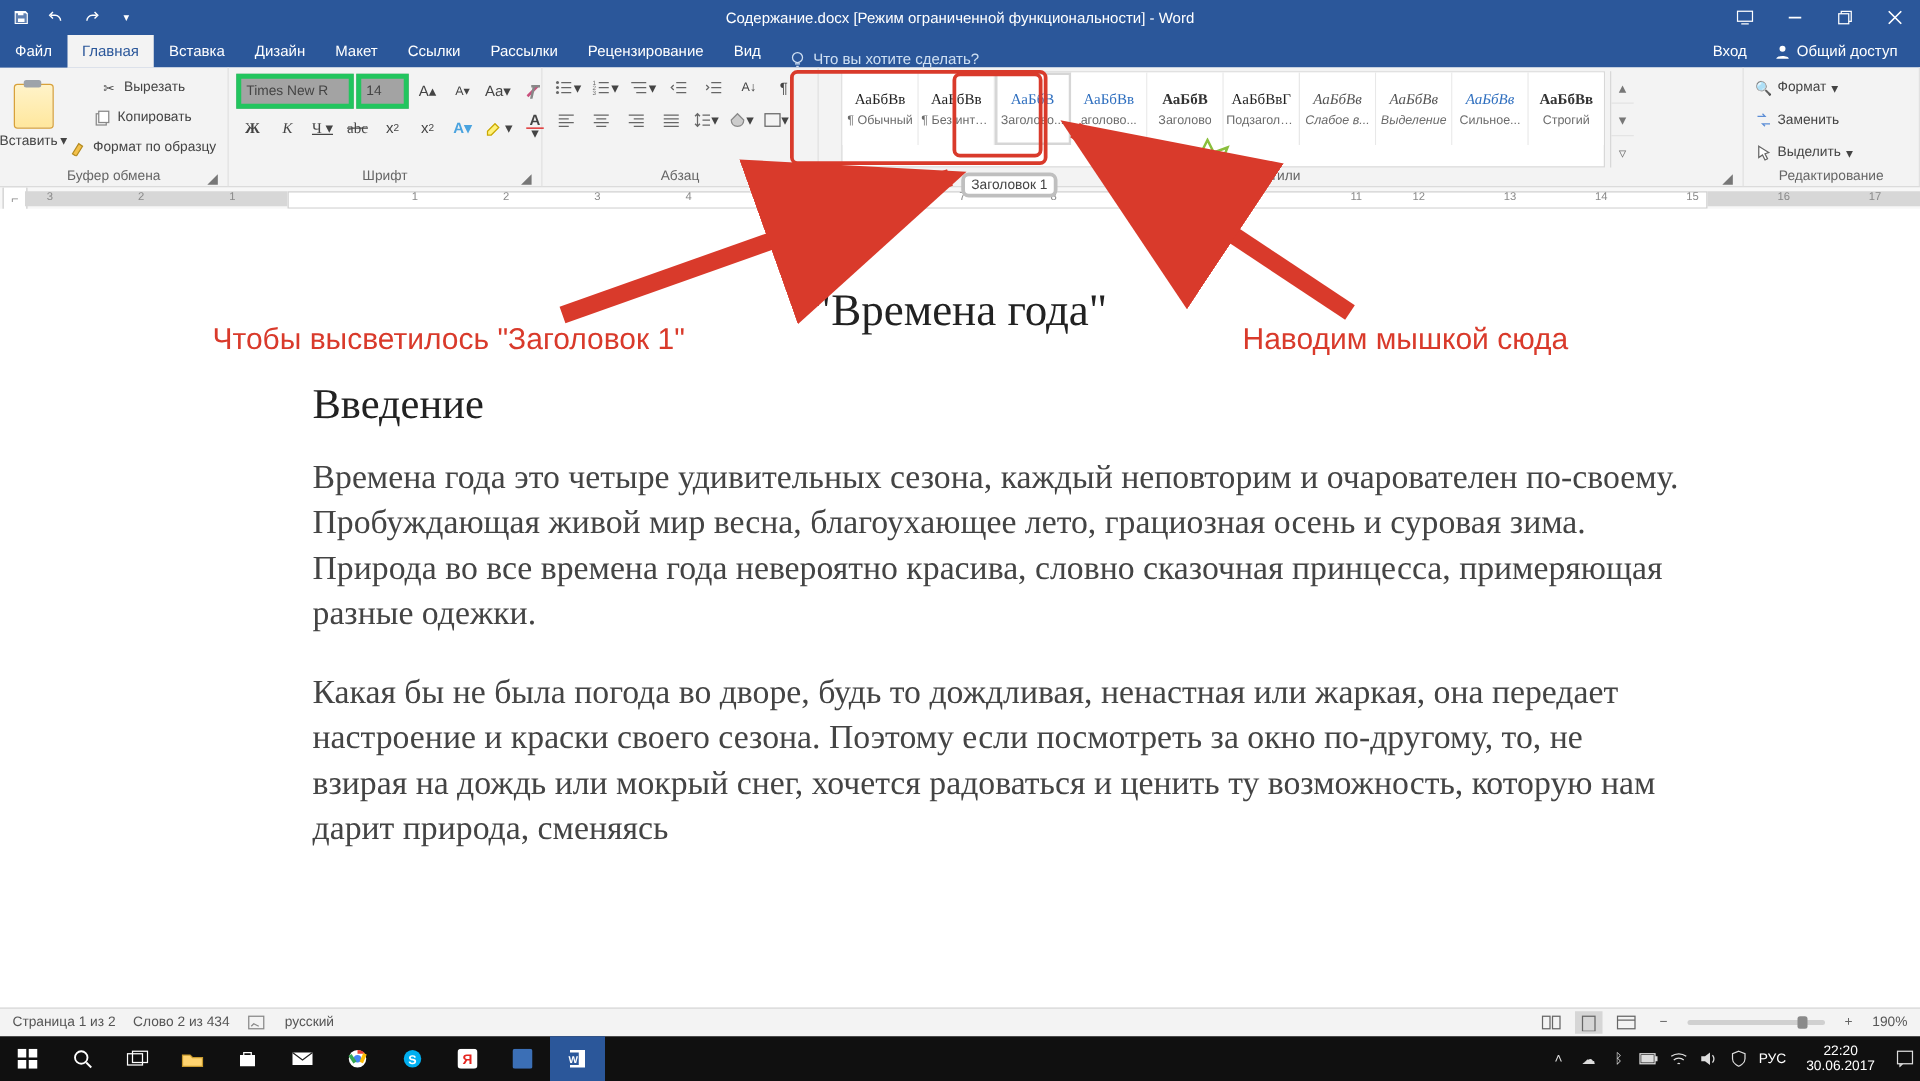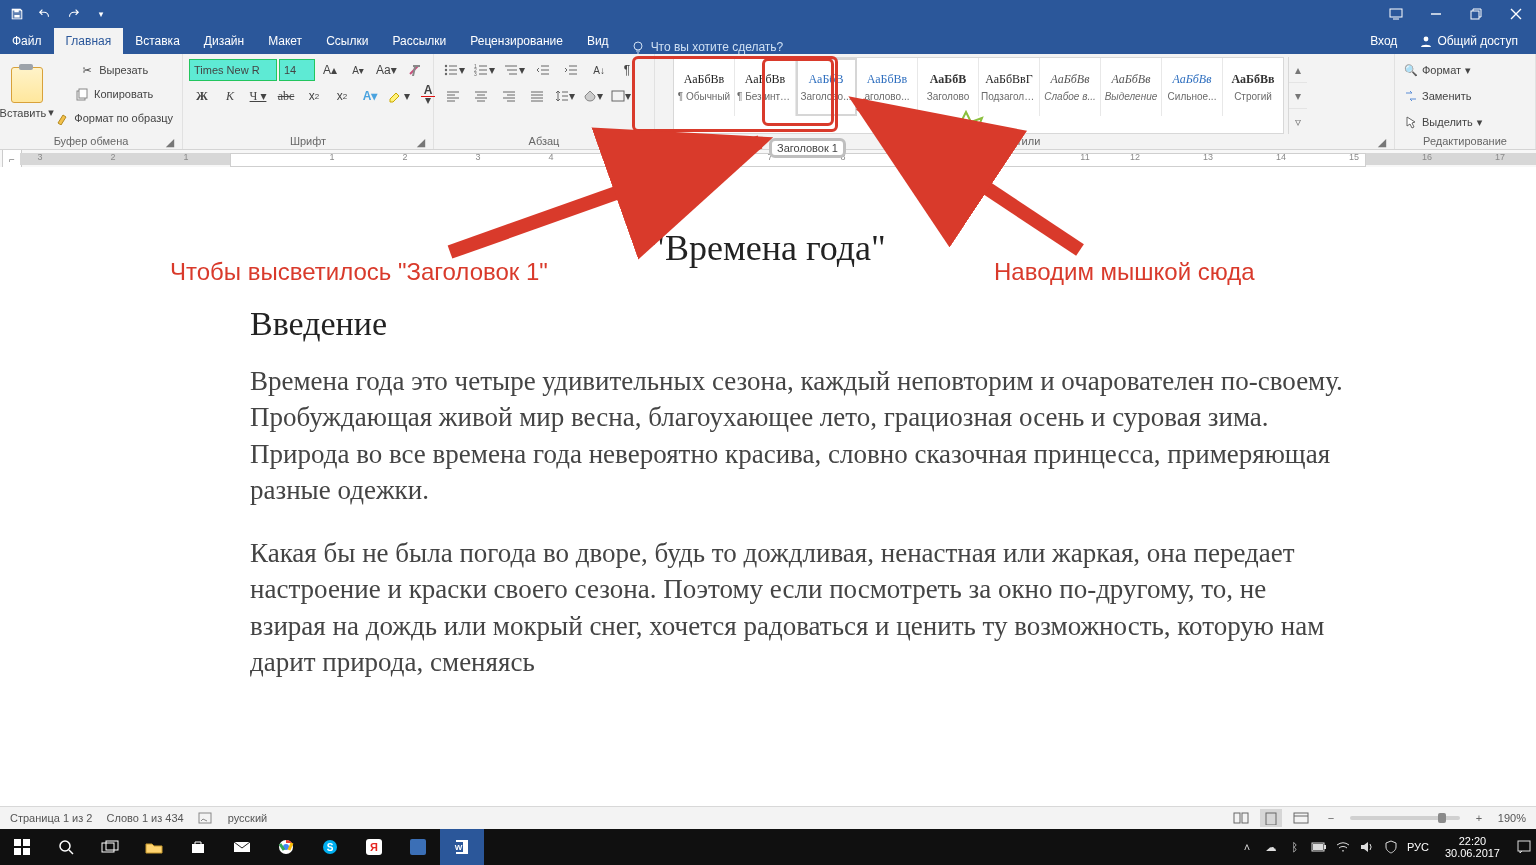--- a/index.html
+++ b/index.html
@@ -35,21 +35,21 @@
 .row{display:flex;align-items:center;gap:2px;}
 
 .paste-big{width:42px;display:flex;flex-direction:column;align-items:center;justify-content:center;padding-top:2px;}
 .paste-big .glyph{width:30px;height:34px;border:1px solid #d8a13a;background:linear-gradient(#fff3c9,#ffe79d);border-radius:3px;position:relative;}
 .paste-big .glyph::before{content:"";position:absolute;top:-4px;left:7px;width:14px;height:6px;background:#9da3aa;border-radius:2px;}
 .paste-big span{font-size:11px;color:#444;margin-top:2px;display:flex;align-items:center;gap:2px;}
 
 .clip-line{display:flex;align-items:center;gap:4px;font-size:11px;color:#444;white-space:nowrap;height:20px;}
 .clip-line .ic{width:16px;height:16px;display:flex;align-items:center;justify-content:center;}
 
-.font-input{height:20px;border:1px solid #22c55e;background:#5eead4;font-size:11px;padding:0 4px;color:#444;}
+.font-input{height:20px;border:4px solid #22c55e;background:#a3a3a3;font-size:11px;padding:0 4px;color:#444;}
 .font-name{width:78px;}
 .font-size{width:26px;text-align:left;}
 
 .char{font-family:"Segoe UI";}
 .bold{font-weight:bold;}
 .italic{font-style:italic;}
 .under{text-decoration:underline;}
 .strike{text-decoration:line-through;}
 
 
@@ -127,20 +127,21 @@
           <path fill="none" stroke="#fff" stroke-width="1.3" d="M12 11a5 5 0 0 0-5-5H3m2-3L2 6l3 3"></path>
         </svg>
       </div>
     <div class="ic">
         <svg width="14" height="14" viewBox="0 0 16 16">
           <path fill="none" stroke="#fff" stroke-width="1.3" d="M4 11a5 5 0 0 1 5-5h4m-2-3 3 3-3 3"></path>
         </svg>
       </div>
     <div class="ic" style="font-size:9px;color:#fff;">▾</div>
   </div>
+  <div class="title">Содержание.docx [Режим ограниченной функциональности] - Word</div>
   <div class="win-controls">
     <div class="ic">
         <svg width="14" height="12" viewBox="0 0 14 12">
           <rect x="1" y="1" width="12" height="8" fill="none" stroke="#fff"></rect>
           <path d="M4 11h6" stroke="#fff"></path>
         </svg>
       </div>
     <div class="ic">
         <svg width="12" height="12">
           <path d="M1 6h10" stroke="#fff" stroke-width="1.4"></path>
@@ -466,21 +467,21 @@
       </marker>
     </defs>
   <line x1="240" y1="160" x2="20" y2="14" stroke="#d93a2b" stroke-width="14" marker-end="url(#ah2)"></line>
 </svg>
 
 <div class="annot anno-text" style="left:170px;top:258px;">Чтобы высветилось "Заголовок 1"</div>
 <div class="annot anno-text" style="left:994px;top:258px;">Наводим мышкой сюда</div>
 
 <div class="statusbar">
   <span>Страница 1 из 2</span>
-  <span>Слово 1 из 434</span>
+  <span>Слово 2 из 434</span>
   <span>
       <svg width="16" height="14">
         <rect x="1" y="2" width="12" height="10" fill="none" stroke="#888"></rect>
         <path d="M3 10l2-2 4 2" stroke="#888" fill="none"></path>
       </svg>
     </span>
   <span>русский</span>
   <div class="right">
     <div class="sbtn">
         <svg width="16" height="12">

